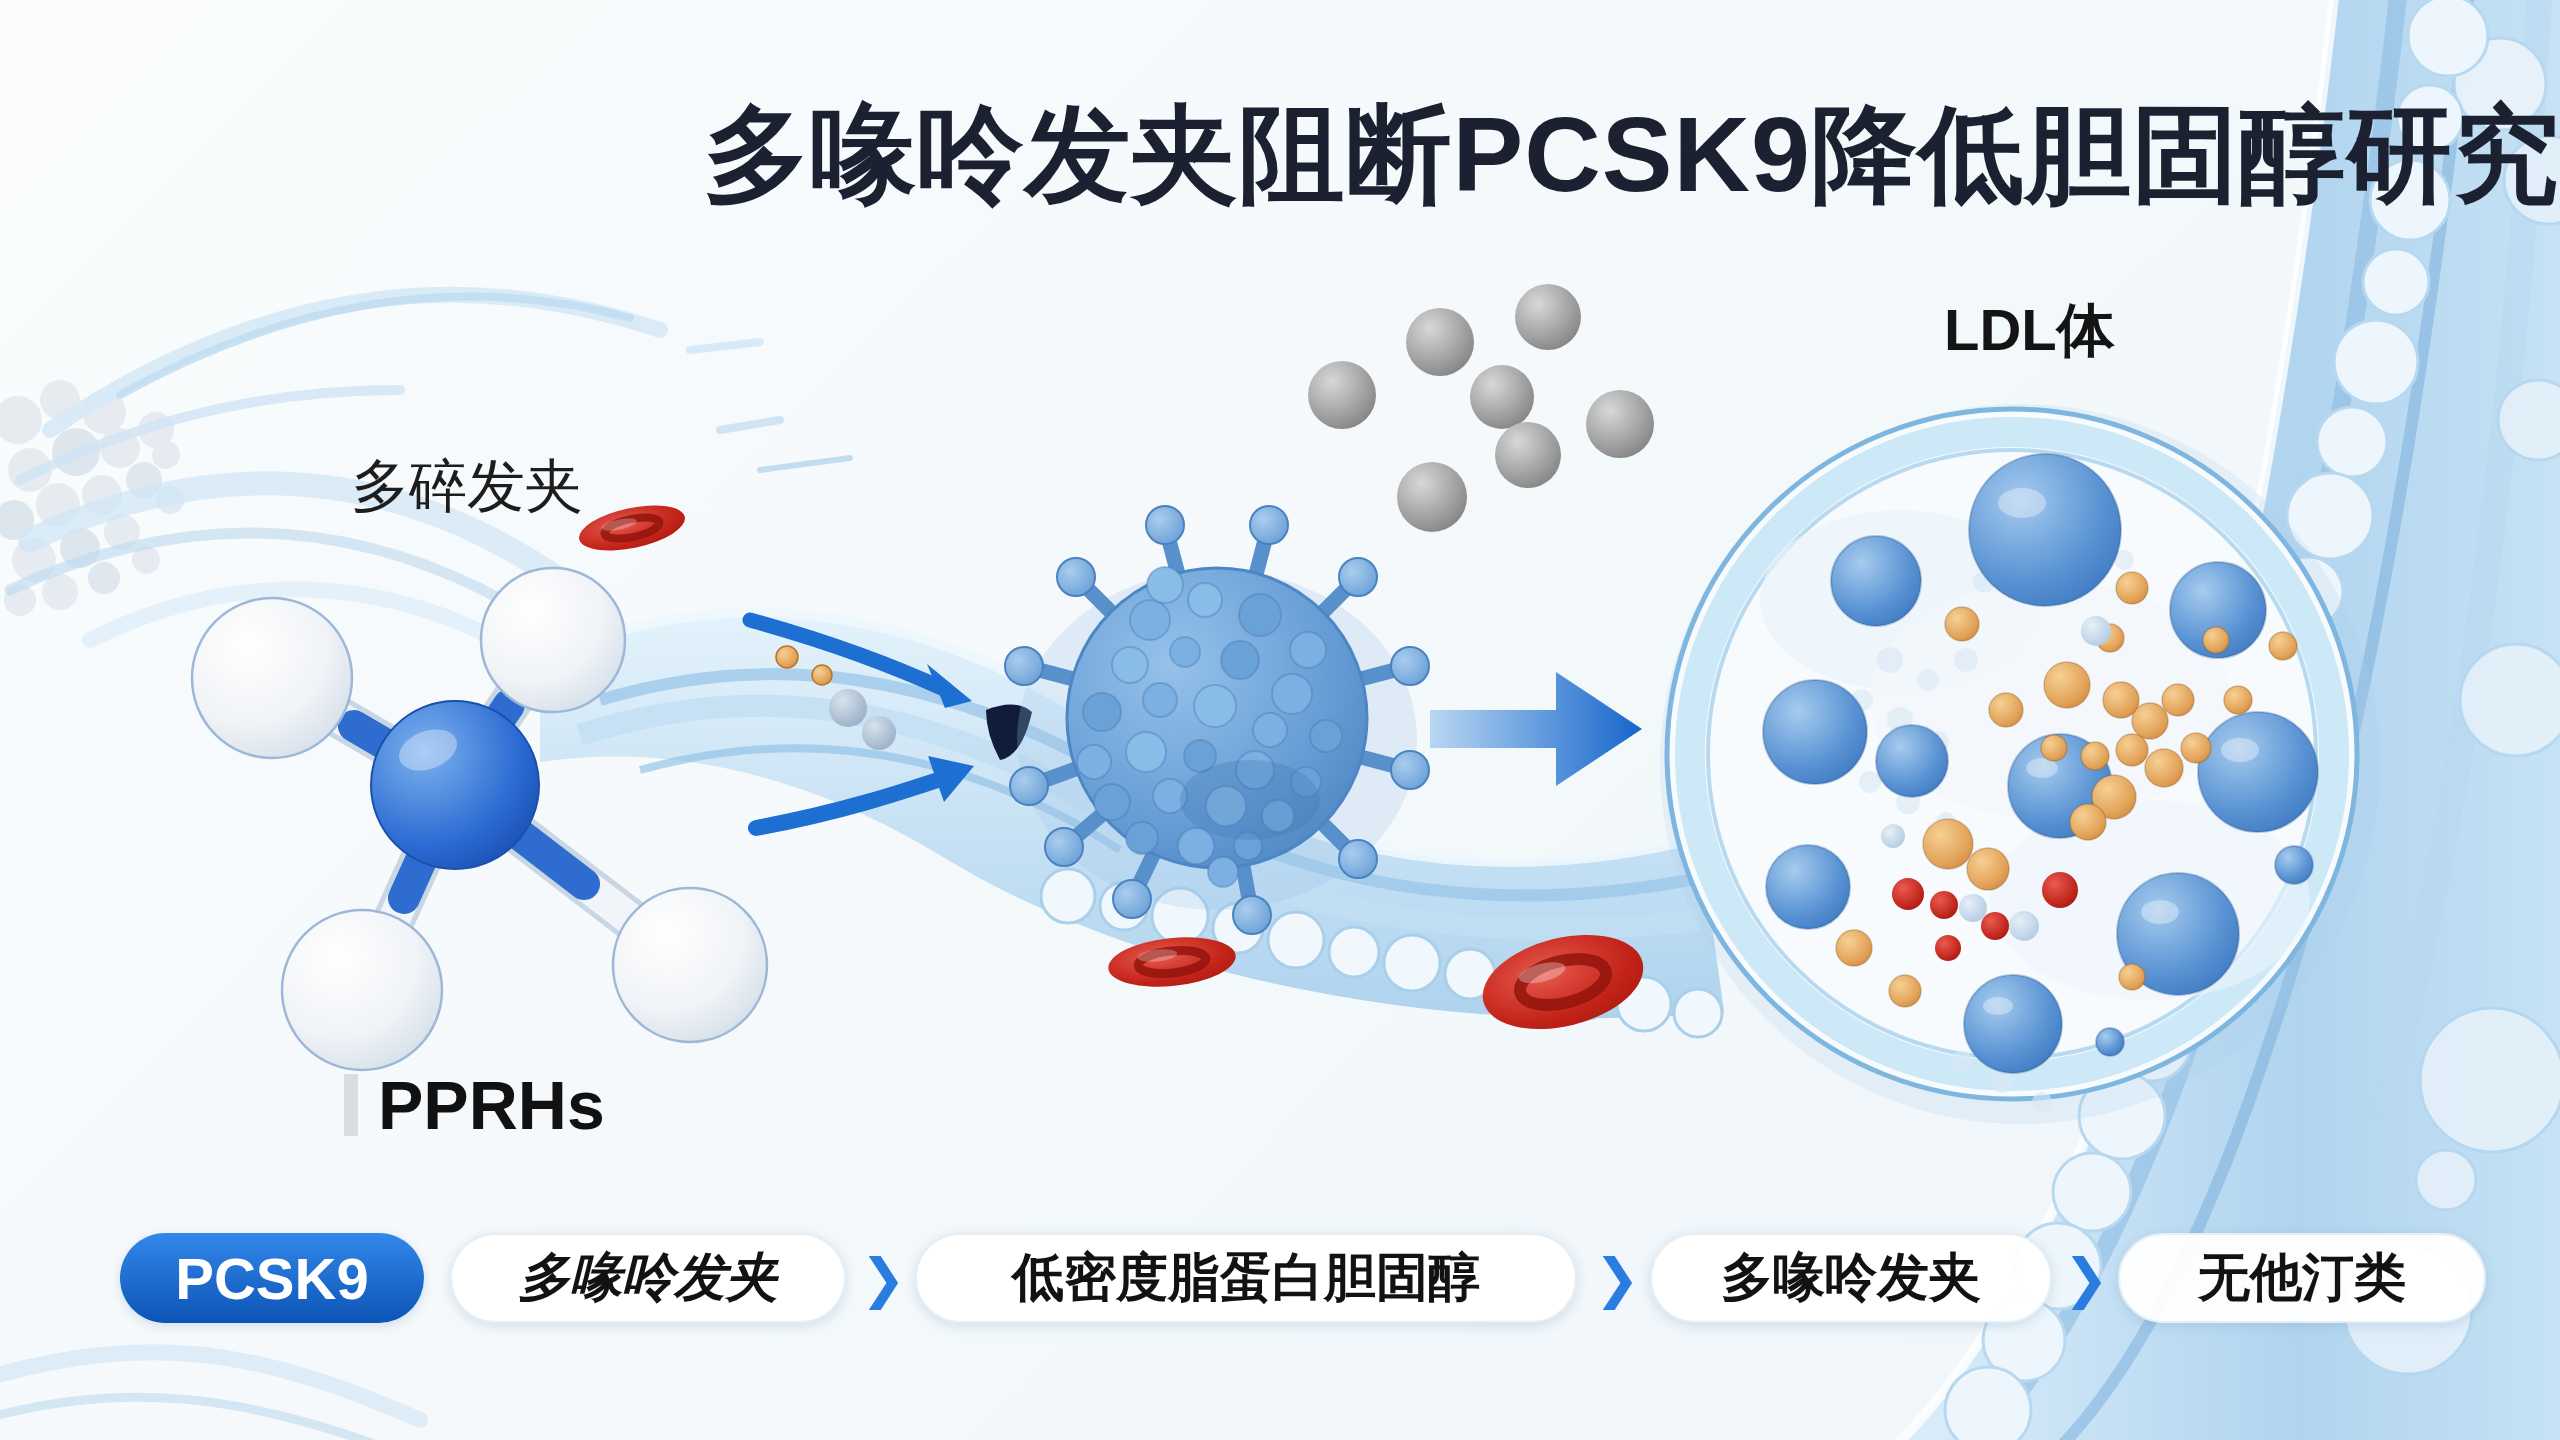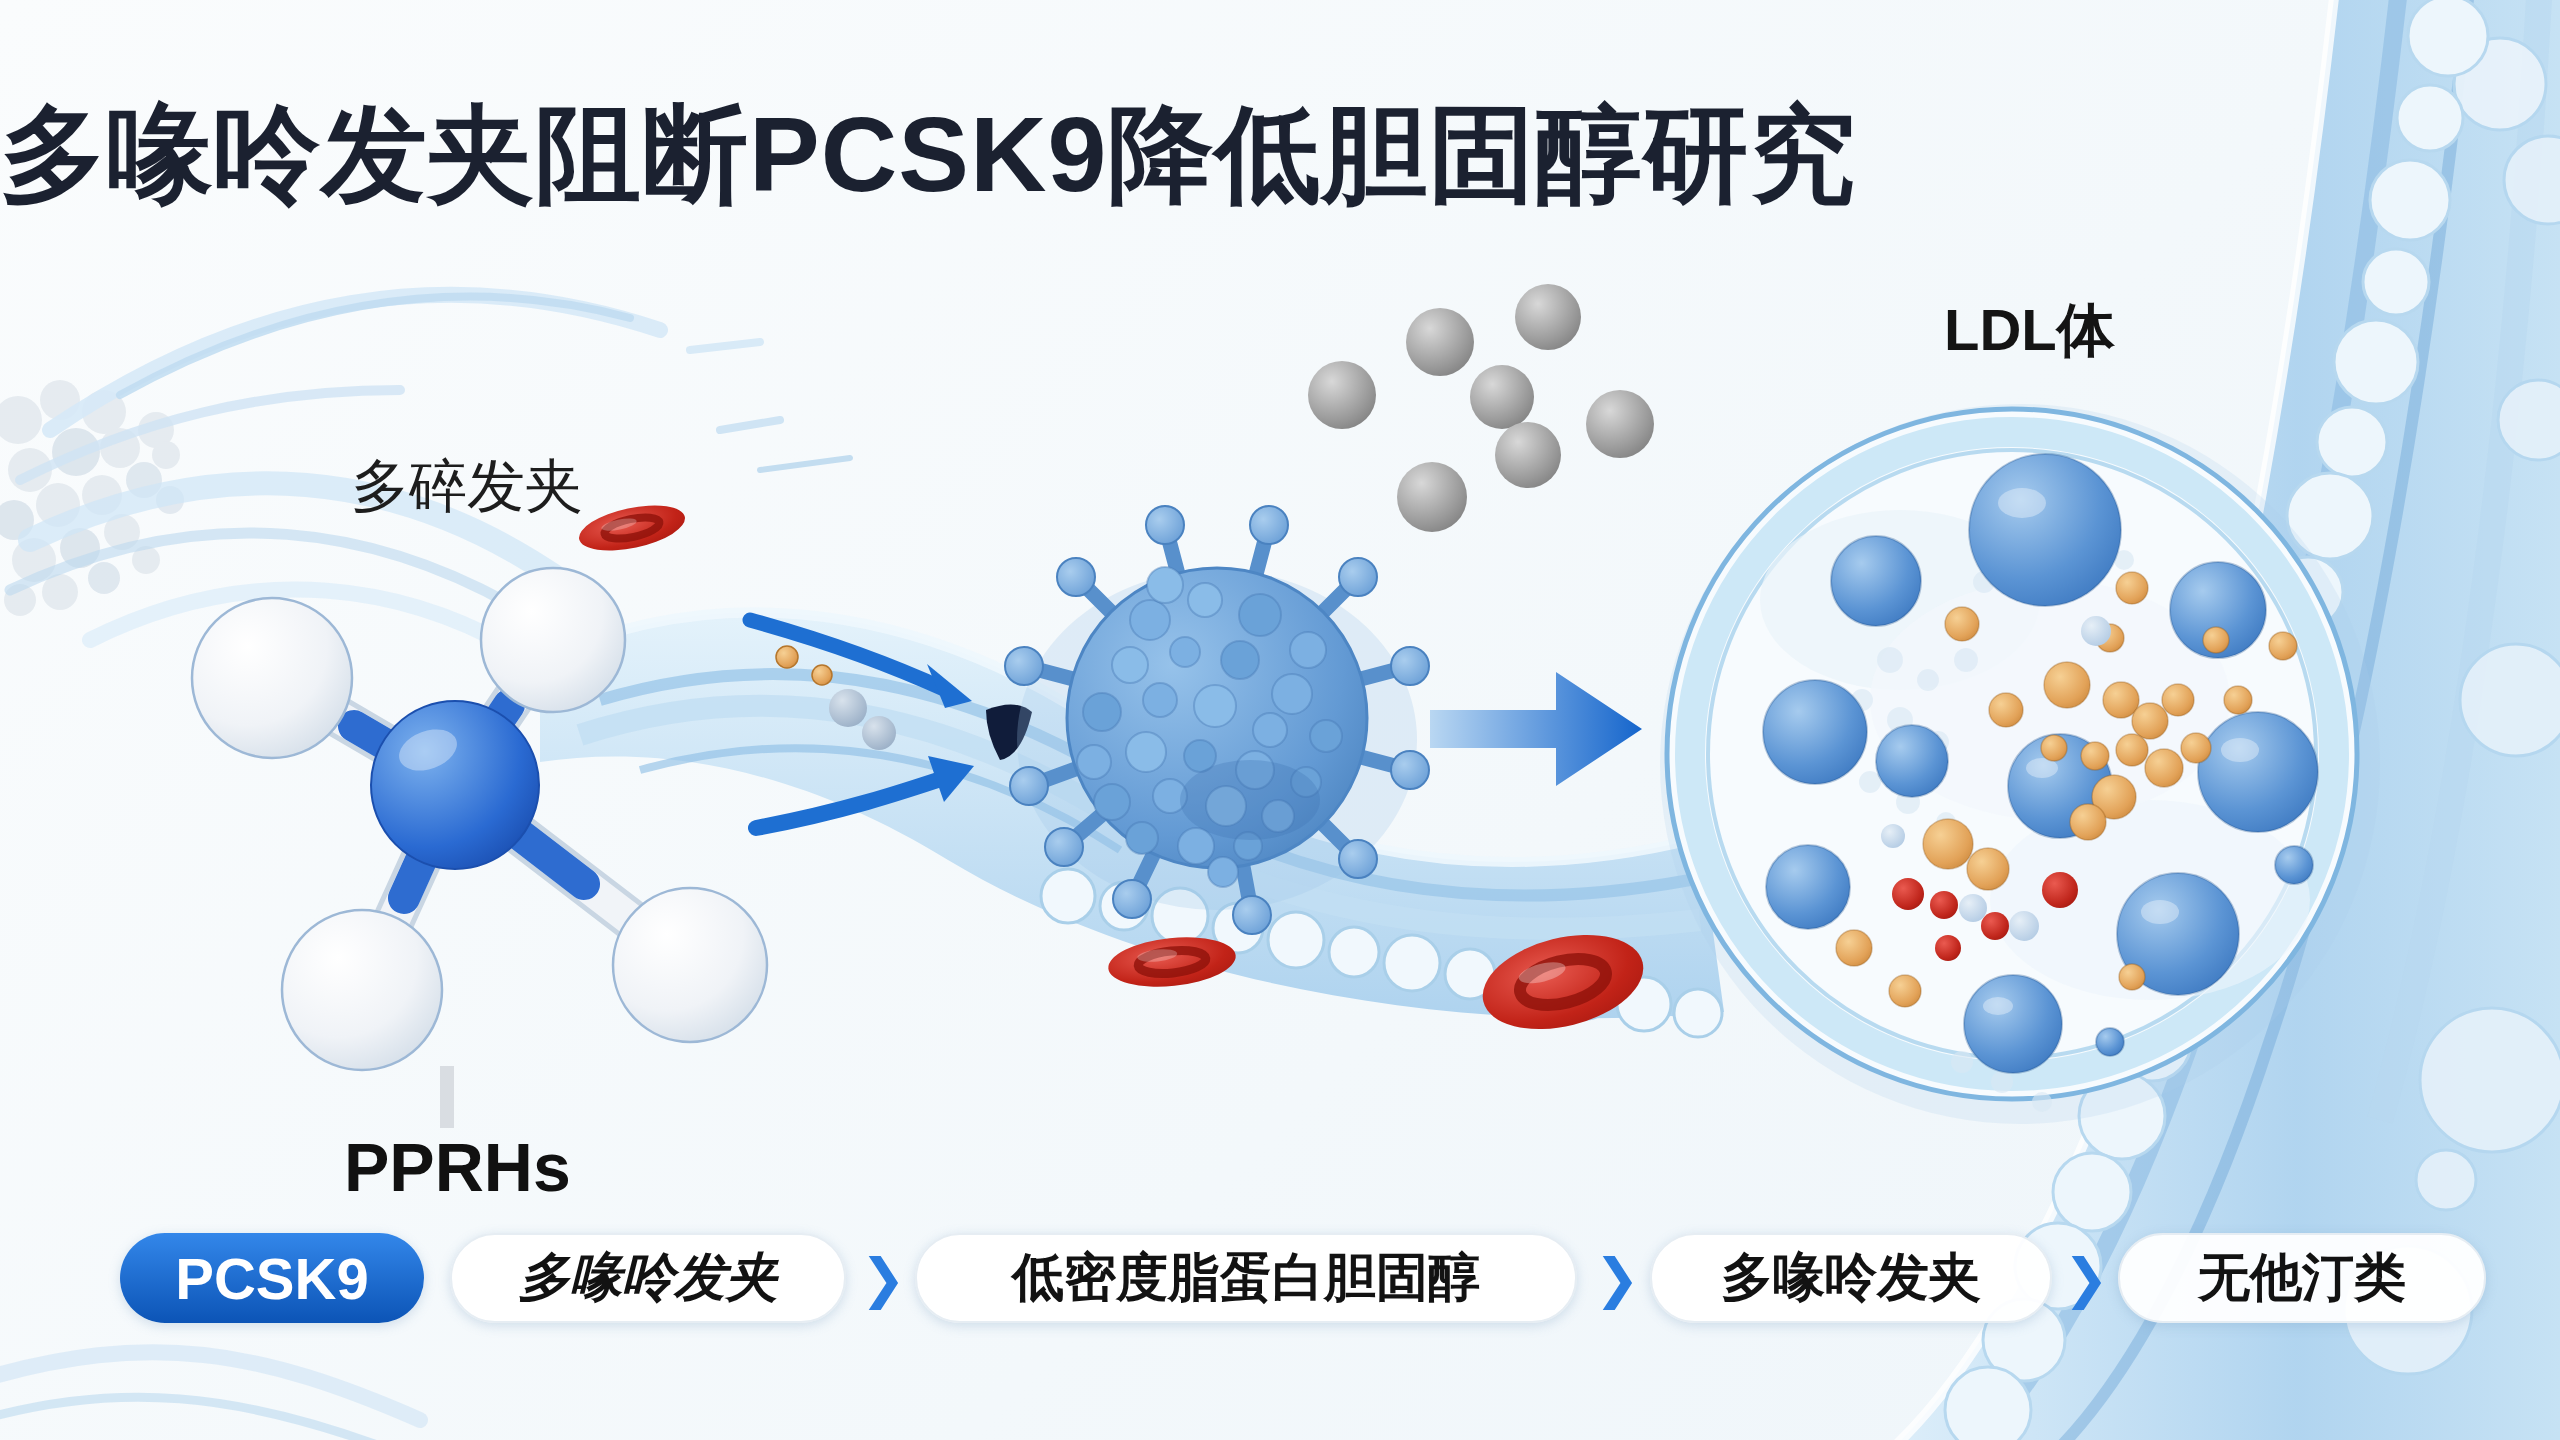--- a/index.html
+++ b/index.html
@@ -1,24 +1,24 @@
 <!DOCTYPE html>
 <html><head>
 <meta charset="utf-8">
 <style>
   html,body{margin:0;padding:0;background:#f4f8fb;}
   .stage{position:relative;width:2560px;height:1440px;overflow:hidden;
          background:linear-gradient(135deg,#fafcfd 0%,#f3f8fb 60%,#eef5fa 100%);
          font-family:"Liberation Sans","DejaVu Sans",sans-serif;}
   svg.scene{position:absolute;left:0;top:0;width:2560px;height:1440px;}
-  .title{position:absolute;left:0;right:0;top:84px;text-align:left;
+  .title{position:absolute;left:0;right:0;top:84px;text-align:right;
          font-size:106px;font-weight:800;color:#1b2130;letter-spacing:1px;}
   .hairpin-label{position:absolute;left:351px;top:448px;font-size:58px;font-weight:500;color:#1d1d1d;}
   .ldl-label{position:absolute;left:1944px;top:292px;font-size:58px;font-weight:800;color:#141414;}
-  .pprhs{position:absolute;left:344px;top:1066px;display:flex;align-items:center;flex-direction:column;}
+  .pprhs{position:absolute;left:344px;top:1066px;display:flex;align-items:center;}
   .pprhs .bar{width:14px;height:62px;background:#d9dde2;margin-right:20px;}
   .pprhs .txt{font-size:68px;font-weight:800;color:#111;}
   .pill{position:absolute;top:1233px;height:90px;border-radius:46px;display:flex;
         align-items:center;justify-content:center;font-size:52px;font-weight:600;
         color:#121212;background:rgba(255,255,255,.95);border:2px solid #e6edf3;
         box-shadow:0 3px 12px rgba(110,150,190,.28);box-sizing:border-box;}
   .badge{background:linear-gradient(180deg,#3387ea,#0c54b6);color:#fff;
          font-weight:800;font-size:58px;border:none;}
   .chev{position:absolute;top:1236px;height:84px;display:flex;align-items:center;
         font-size:54px;font-weight:700;color:#2a7de0;}

